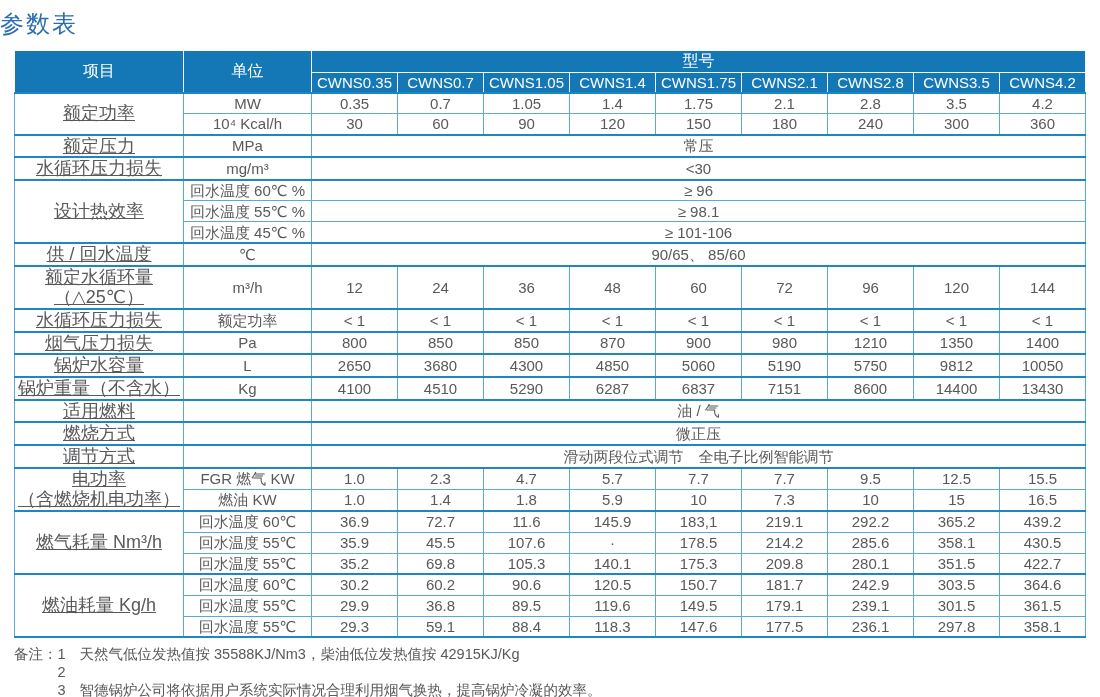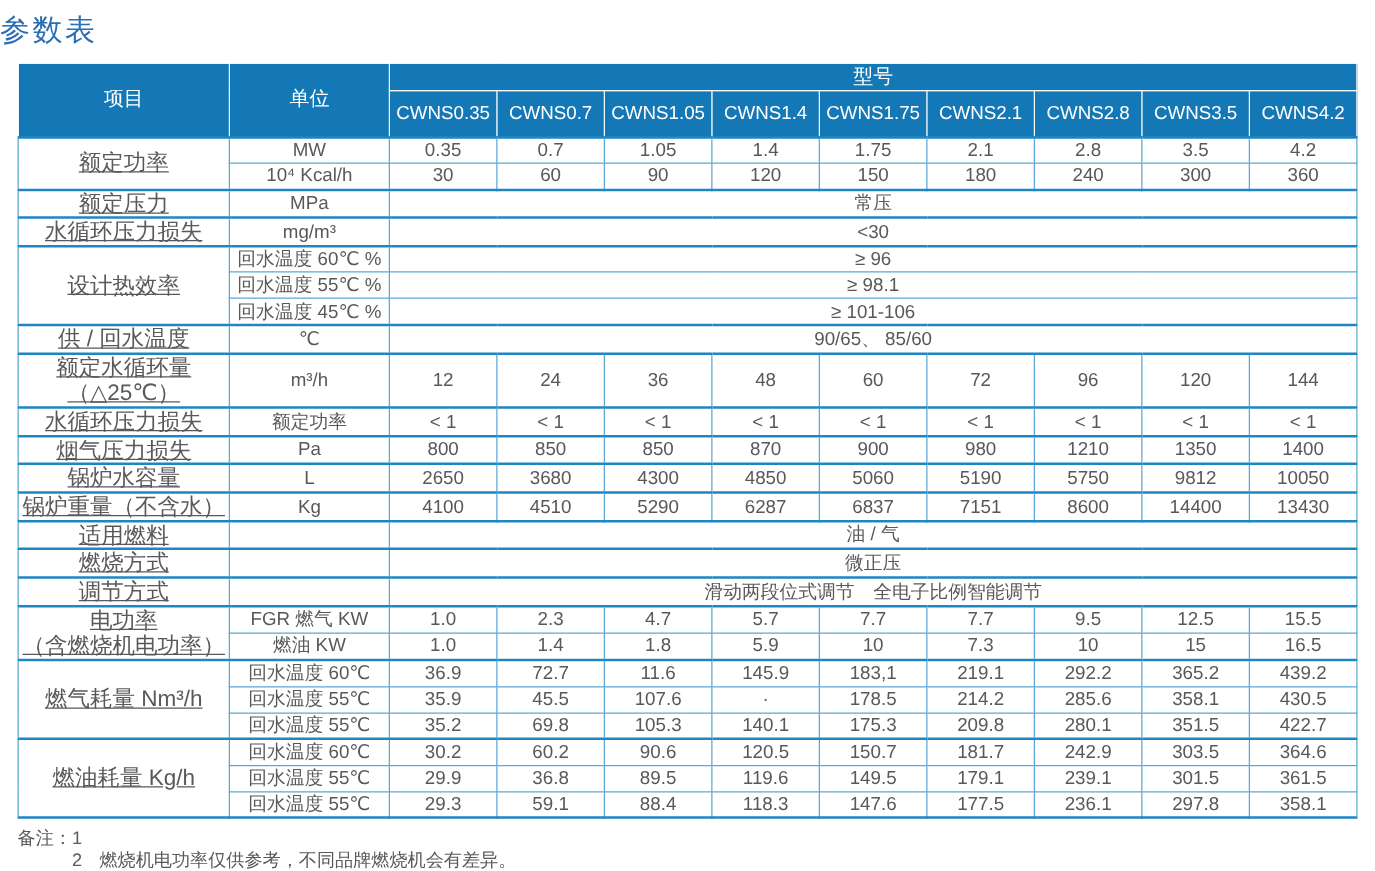--- a/index.html
+++ b/index.html
@@ -16,21 +16,21 @@
   .page{width:1100px;height:697px;background:var(--bg);color:var(--text);overflow:hidden;}
   .title{width:100%;text-align:left;font-size:24px;color:var(--title);padding-top:8px;letter-spacing:2px;}
   table{width:1072px;margin:10px auto 0 auto;border-collapse:collapse;table-layout:fixed;
         border-left:1px solid var(--grid);border-right:1px solid var(--grid);
         border-bottom:2px solid var(--group-line);font-size:15px;}
   col.c-item{width:169px;}
   col.c-unit{width:128px;}
   thead td{background:var(--header-bg);color:var(--header-text);text-align:center;
            border:1px solid rgba(255,255,255,.95);padding:0;}
   tr.h1 td{height:22px;font-size:16px;}
-  tr.h2 td{height:37px;font-size:15px;}
+  tr.h2 td{height:20px;font-size:15px;}
   tbody td{border:1px solid var(--grid);text-align:center;height:21px;padding:0 2px;
            font-size:15px;color:var(--text);white-space:pre-line;line-height:1.15;}
   tbody tr.group-start td{border-top:2px solid var(--group-line);}
   td.item-cell{font-size:18px;text-decoration:underline;}
   .notes{width:1072px;margin:7px auto 6px auto;display:flex;font-size:14.5px;line-height:18px;color:var(--text);}
   .notes-label{white-space:nowrap;}
   .note-line{display:flex;}
   .note-num{width:16px;text-align:left;}
   .note-text{padding-left:6px;}
   .bottom-rule{width:1072px;margin:6px auto 0 auto;border-top:2px solid var(--grid);height:0;}
@@ -308,24 +308,24 @@
           <td class="value-cell">358.1</td>
         </tr>
       </tbody>
   </table>
 
   <div class="notes">
     <span class="notes-label">备注：</span>
     <div>
       <div class="note-line">
         <span class="note-num">1</span>
+        <span class="note-text">天然气低位发热值按 35588KJ/Nm3，柴油低位发热值按 42915KJ/Kg</span>
       </div>
       <div class="note-line">
         <span class="note-num">2</span>
-        <span class="note-text">燃烧机电功率仅供参考，不同品牌燃烧机会有差异。</span>
       </div>
       <div class="note-line">
         <span class="note-num">3</span>
         <span class="note-text">智德锅炉公司将依据用户系统实际情况合理利用烟气换热，提高锅炉冷凝的效率。</span>
       </div>
     </div>
   </div>
   <div class="bottom-rule"></div>
 </div>
 

